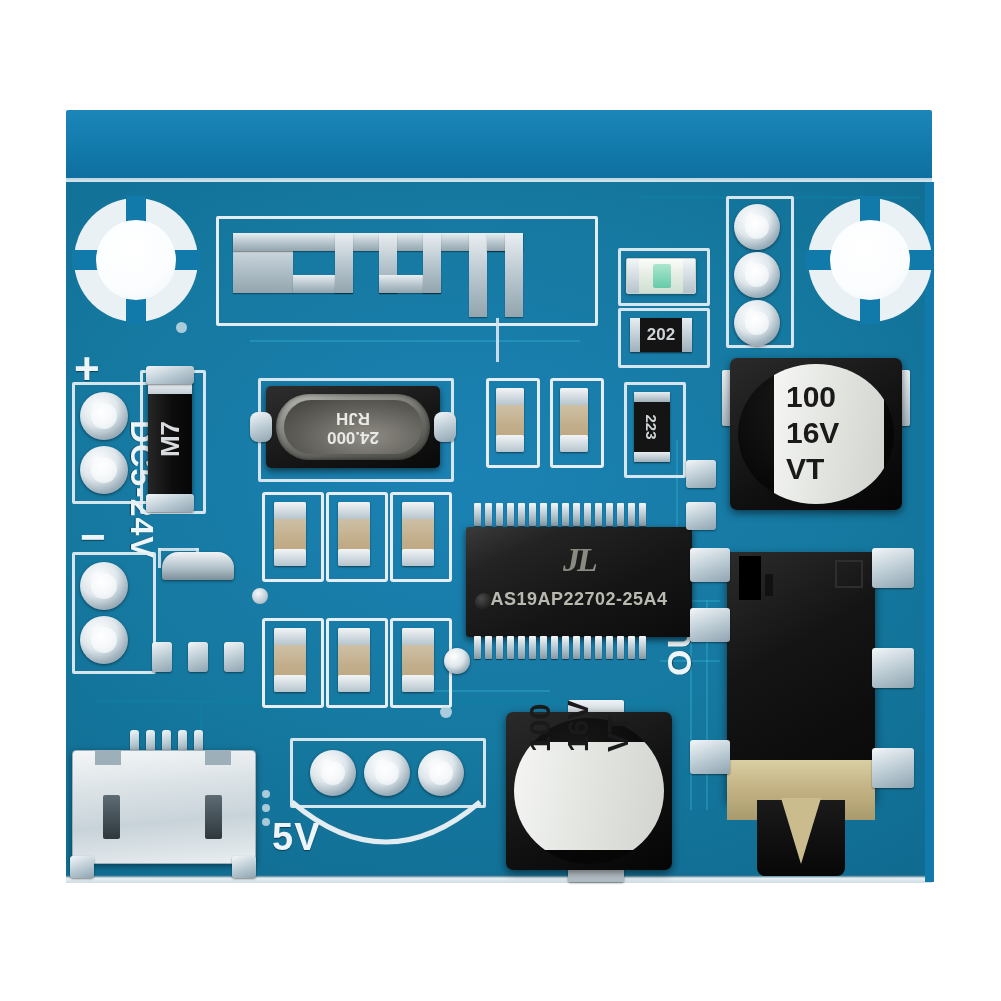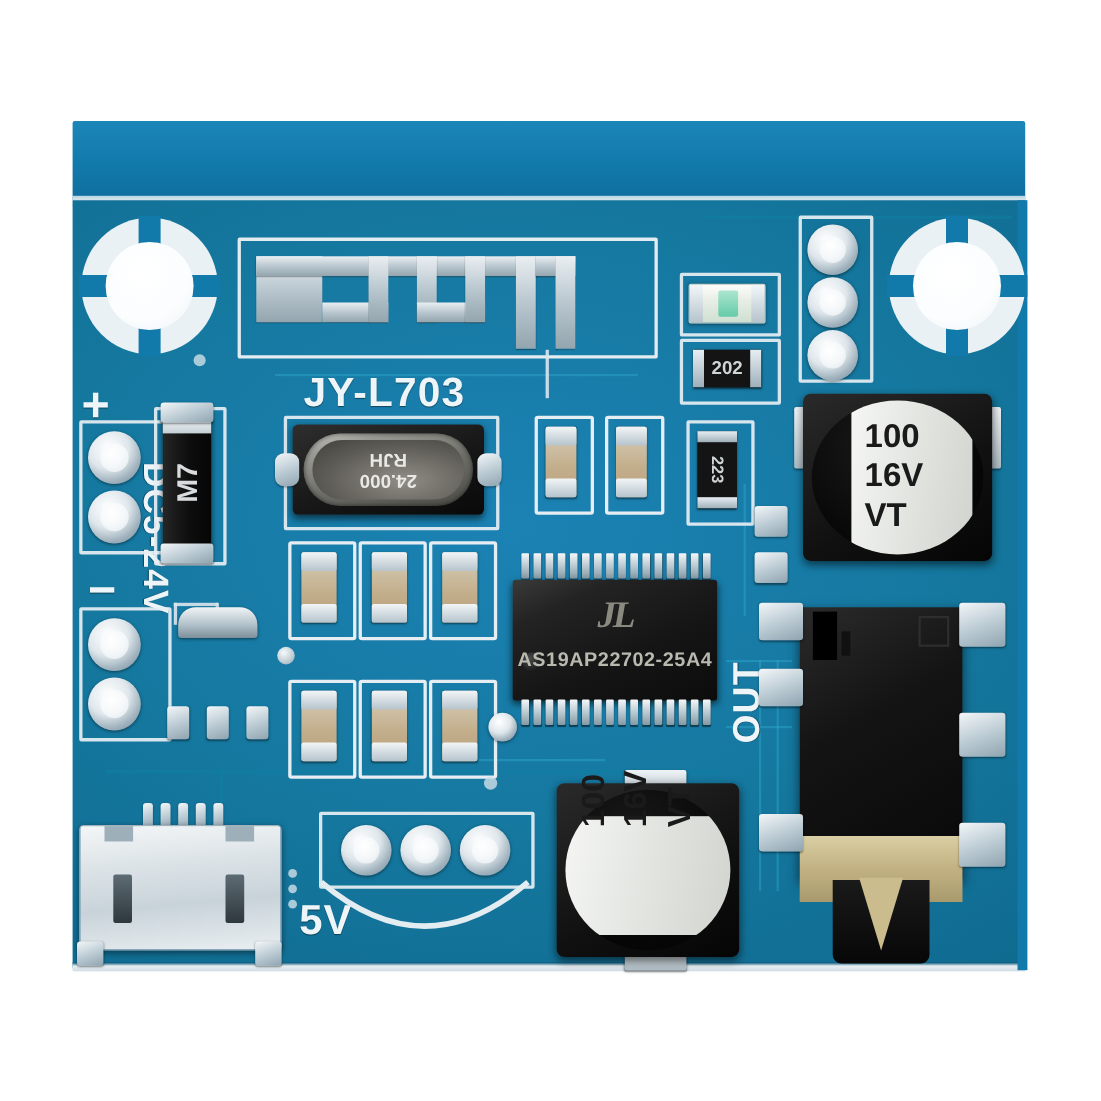--- a/index.html
+++ b/index.html
@@ -52,21 +52,21 @@
   
   .res{position:absolute;background:#141414;border-radius:1px;
     box-shadow:0 1px 2px rgba(0,0,0,.6);}
   .res .cap{position:absolute;background:linear-gradient(180deg,#e7eef2,#9fb0ba);}
   .res .txt{position:absolute;inset:0;display:flex;align-items:center;justify-content:center;
     color:#cfd4d6;font-size:17px;font-weight:bold;font-family:"Liberation Sans",sans-serif;}
 
   
   #ic-body{position:absolute;left:466px;top:527px;width:186px;height:110px;
     background:linear-gradient(155deg,#3a3a3a 0%,#232323 22%,#151515 60%,#0c0c0c 100%);
-    border-radius:3px;box-shadow:0 3px 7px rgba(0,0,0,.6);}
+    border-radius:3px;box-shadow:0 3px 7px rgba(0,0,0,.6);padding-left:40px;}
   #ic-body .dimple{position:absolute;left:9px;top:66px;width:18px;height:18px;border-radius:50%;
     background:radial-gradient(circle at 35% 32%,#4a4a4a,#1a1a1a 70%);}
   .icpin{position:absolute;width:7px;height:23px;border-radius:1px;
     background:linear-gradient(180deg,#f4f7f9,#b6c5cd 55%,#8599a3);
     box-shadow:0 1px 1px rgba(0,0,0,.5);}
 
   
   .ecap{position:absolute;border-radius:7px;
     background:linear-gradient(150deg,#2a2a2a,#101010 60%,#050505);
     box-shadow:0 3px 8px rgba(0,0,0,.55);}
@@ -192,21 +192,20 @@
     <div class="antseg" style="left:116px;top:14px;width:18px;height:60px;"></div>
     <div class="antseg" style="left:160px;top:14px;width:18px;height:60px;"></div>
     <div class="antseg" style="left:160px;top:56px;width:62px;height:18px;"></div>
     <div class="antseg" style="left:204px;top:14px;width:18px;height:60px;"></div>
     <div class="antseg" style="left:250px;top:14px;width:18px;height:84px;"></div>
     <div class="antseg" style="left:268px;top:14px;width:36px;height:18px;"></div>
     <div class="antseg" style="left:286px;top:14px;width:18px;height:84px;"></div>
   </div>
   <div class="silktrace" style="left:496px;top:318px;width:3px;height:44px;"></div>
 
-  <div class="silk" style="left:276px;top:336px;font-size:37px;">JY-L703</div>
   <div class="silk" style="left:160px;top:420px;font-size:32px;transform:rotate(90deg);transform-origin:left top;">DC5-24V</div>
   <div class="silk" style="left:74px;top:344px;font-size:44px;">+</div>
   <div class="silk" style="left:80px;top:512px;font-size:44px;">−</div>
   <div class="silk" style="left:272px;top:816px;font-size:38px;">5V</div>
   <div class="silk" style="left:660px;top:676px;font-size:34px;transform:rotate(-90deg);transform-origin:left top;">OUT</div>
 
   <div class="silkbox" style="left:72px;top:382px;width:78px;height:116px;"></div>
   <div class="padround" style="left:80px;top:392px;width:48px;height:48px;">
     <div class="hole" style="left:11px;top:11px;width:26px;height:26px;"></div>
   </div>

